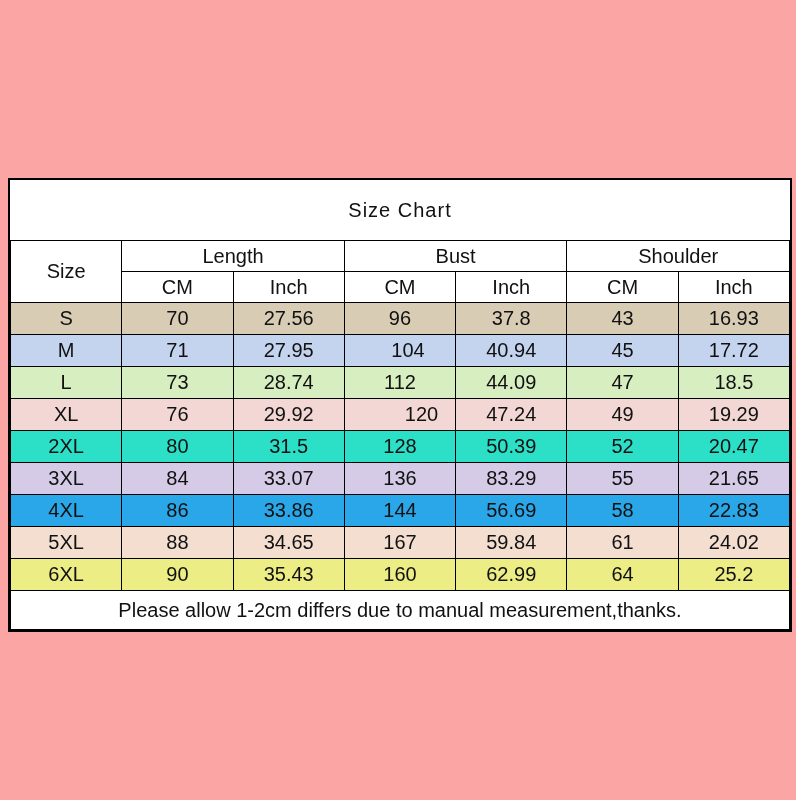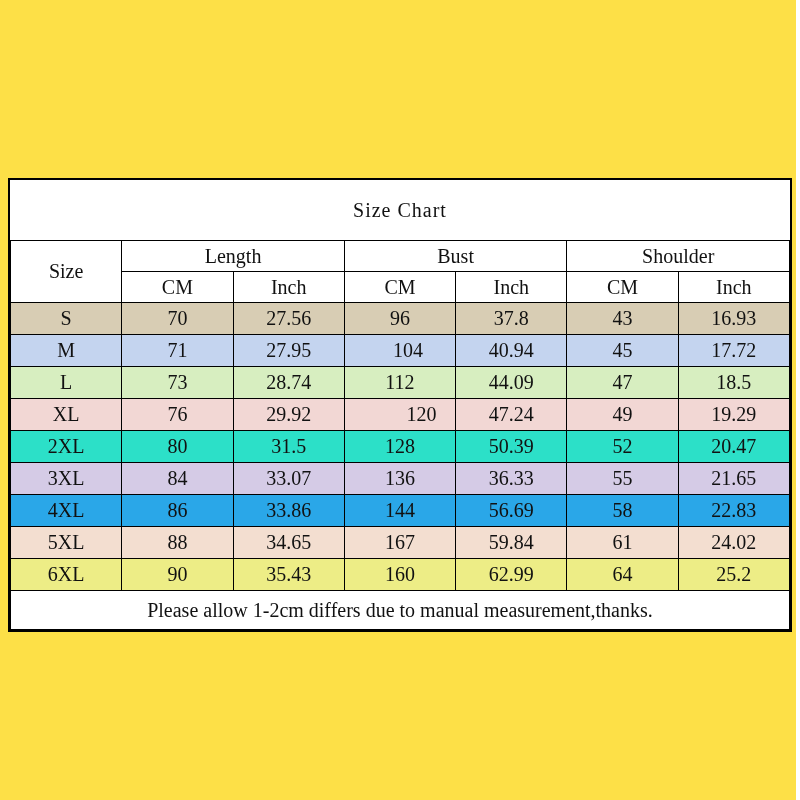--- a/index.html
+++ b/index.html
@@ -7,23 +7,22 @@
     padding: 0;
     width: 800px;
     height: 800px;
     background: #ffffff;
     font-family: "Liberation Sans", sans-serif;
   }
   #page {
     position: relative;
     width: 796px;
     height: 800px;
-    background: #fde047;
+    background: #fca5a5;
     overflow: hidden;
-    font-family: Liberation Serif, serif;
   }
   .chart-wrap {
     position: absolute;
     left: 8px;
     top: 178px;
     width: 784px;
     box-sizing: border-box;
     border: 2px solid #000000;
     background: #ffffff;
   }
@@ -143,21 +142,21 @@
           <td style="background: rgb(44, 224, 200);">128</td>
           <td style="background: rgb(44, 224, 200);">50.39</td>
           <td style="background: rgb(44, 224, 200);">52</td>
           <td style="background: rgb(44, 224, 200);">20.47</td>
         </tr>
         <tr class="data-row">
           <td style="background: rgb(213, 203, 230);">3XL</td>
           <td style="background: rgb(213, 203, 230);">84</td>
           <td style="background: rgb(213, 203, 230);">33.07</td>
           <td style="background: rgb(213, 203, 230);">136</td>
-          <td style="background: rgb(213, 203, 230);">36.33</td>
+          <td style="background: rgb(213, 203, 230);">83.29</td>
           <td style="background: rgb(213, 203, 230);">55</td>
           <td style="background: rgb(213, 203, 230);">21.65</td>
         </tr>
         <tr class="data-row">
           <td style="background: rgb(42, 167, 232);">4XL</td>
           <td style="background: rgb(42, 167, 232);">86</td>
           <td style="background: rgb(42, 167, 232);">33.86</td>
           <td style="background: rgb(42, 167, 232);">144</td>
           <td style="background: rgb(42, 167, 232);">56.69</td>
           <td style="background: rgb(42, 167, 232);">58</td>

